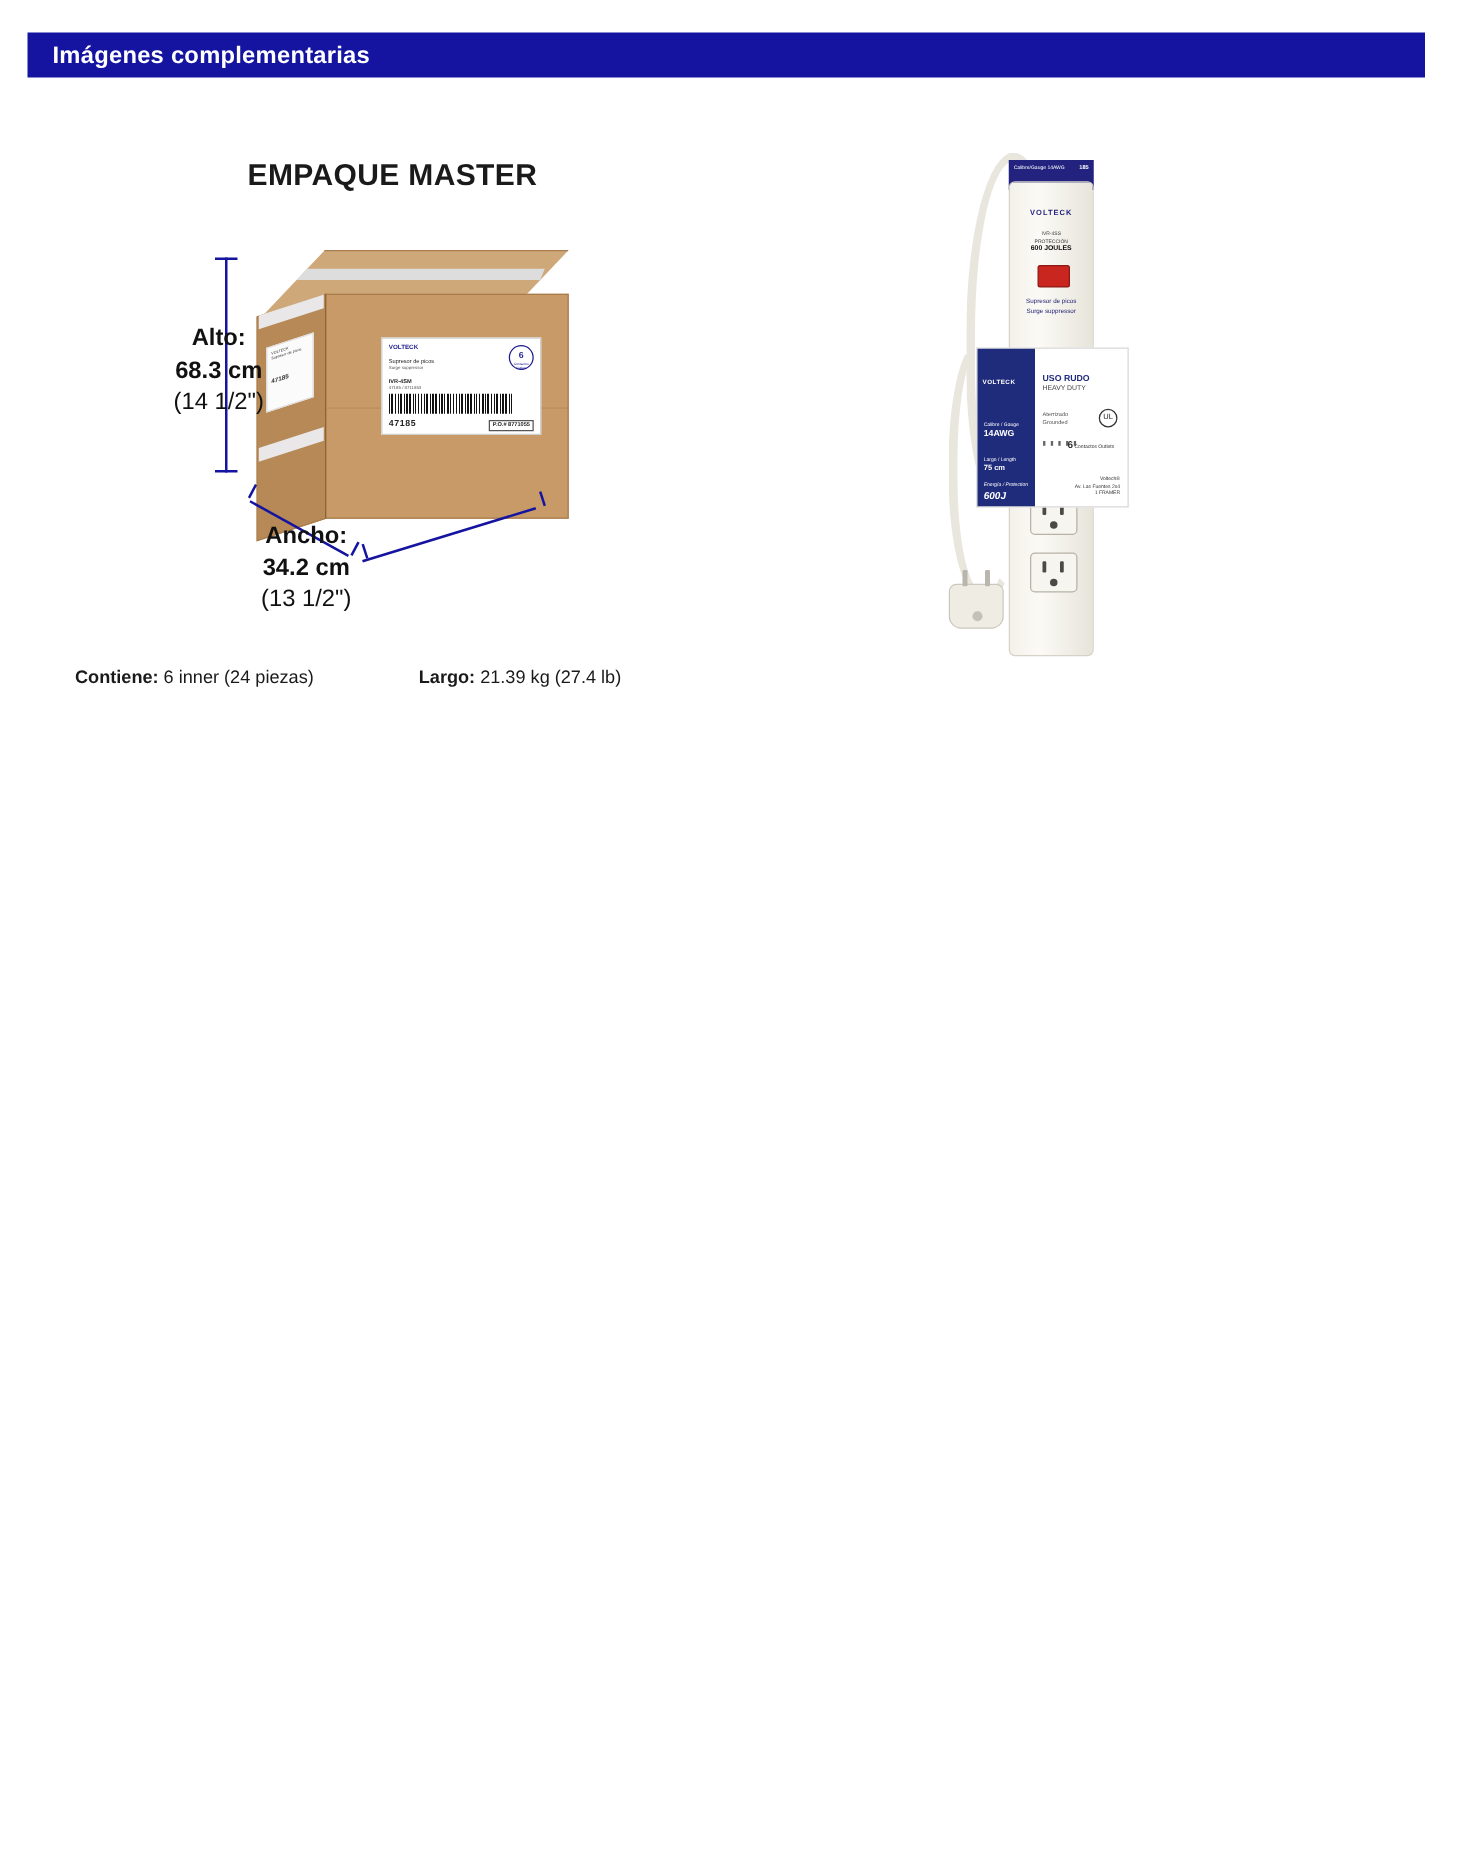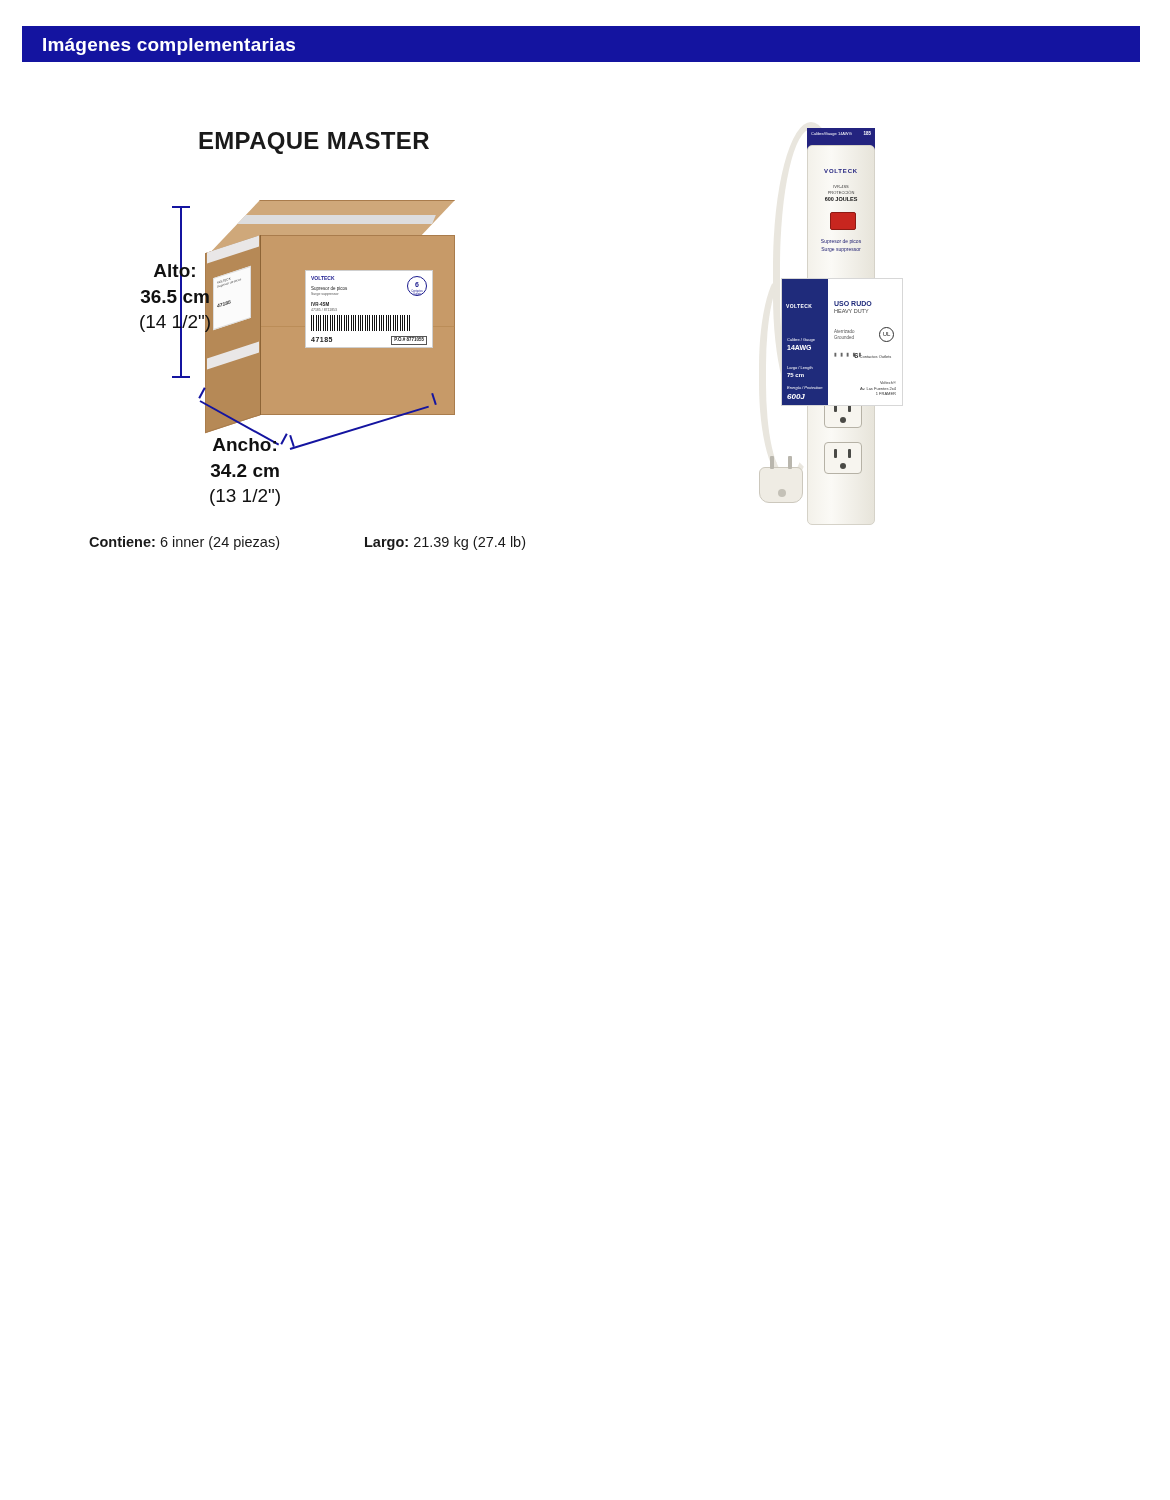--- a/index.html
+++ b/index.html
@@ -257,21 +257,21 @@
     font-weight: normal;
   }
 
   
   .meta-line {
     position: absolute;
     top: 534px;
     font-size: 14.5px;
     color: #1a1a1a;
   }
-  .meta-line b { font-weight: bold; margin-left: 29px; }
+  .meta-line b { font-weight: bold; }
   #meta-contains { left: 60px; }
   #meta-weight { left: 335px; }
 
   
   .product-photo {
     position: absolute;
     left: 745px;
     top: 120px;
     width: 175px;
     height: 400px;
@@ -583,28 +583,28 @@
       <div class="sku-box">47185</div>
       <div class="po-box">P.O.# 8771055</div>
     </div>
   </div>
 
   <div class="dim dim-v" style="left:120px; top:36px; height:172px;"></div>
   <div class="cap" style="left:112px; top:36px; width:18px; height:2px;"></div>
   <div class="cap" style="left:112px; top:206px; width:18px; height:2px;"></div>
   <div class="dim-text" style="left:50px; top:88px; width:130px;">
     <span>Alto:</span><br>
-    <span>36.5 cm</span><br>
+    <span>68.3 cm</span><br>
     <span class="in">(14 1/2")</span>
   </div>
 
   <div class="dim" style="left:140px; top:230px; width:90px; height:2px; transform:rotate(29deg); transform-origin:left center;"></div>
   <div class="cap" style="left:136px; top:222px; width:12px; height:2px; transform:rotate(-62deg);"></div>
   <div class="cap" style="left:218px; top:268px; width:12px; height:2px; transform:rotate(-62deg);"></div>
-  <div class="dim-text" style="left:115px; top:262px; width:140px;">
+  <div class="dim-text" style="left:115px; top:246px; width:140px;">
     <span>Ancho:</span><br>
     <span>34.2 cm</span><br>
     <span class="in">(13 1/2")</span>
   </div>
 
   <div class="dim" style="left:230px; top:278px; width:145px; height:2px; transform:rotate(-17deg); transform-origin:left center;"></div>
   <div class="cap" style="left:226px; top:270px; width:12px; height:2px; transform:rotate(72deg);"></div>
   <div class="cap" style="left:368px; top:228px; width:12px; height:2px; transform:rotate(72deg);"></div>
 </div>
 

